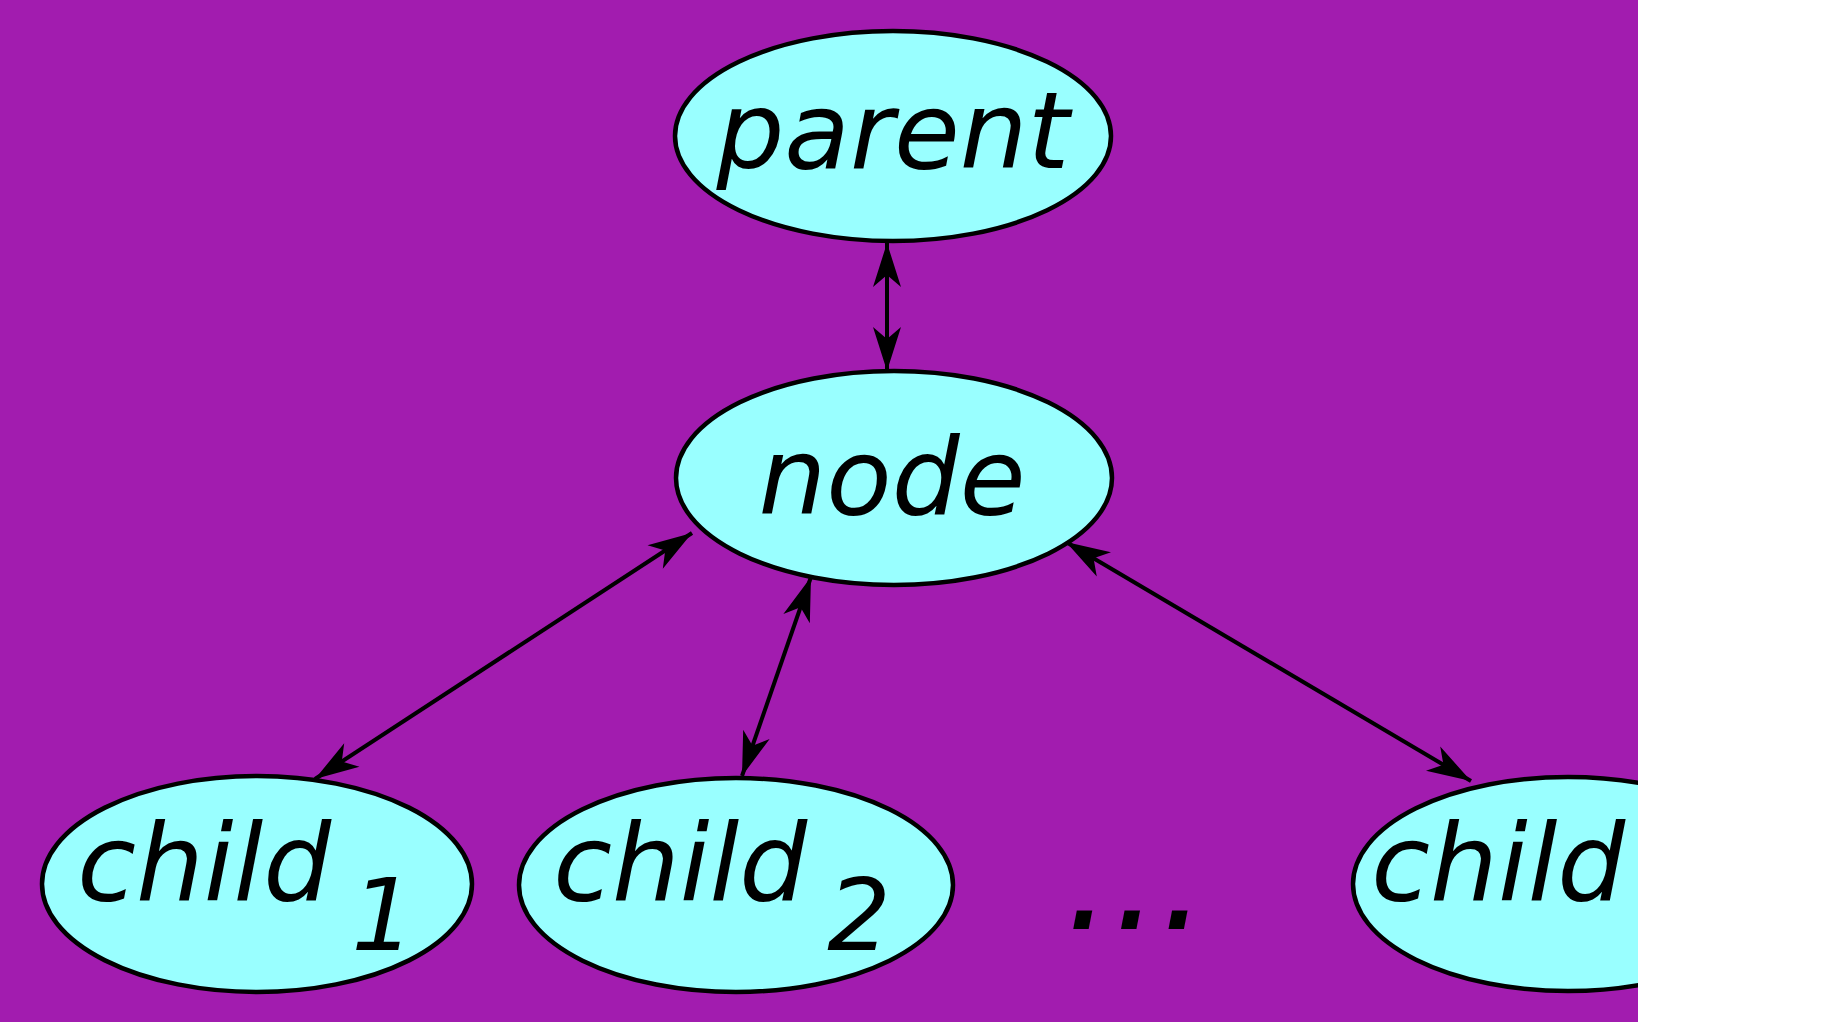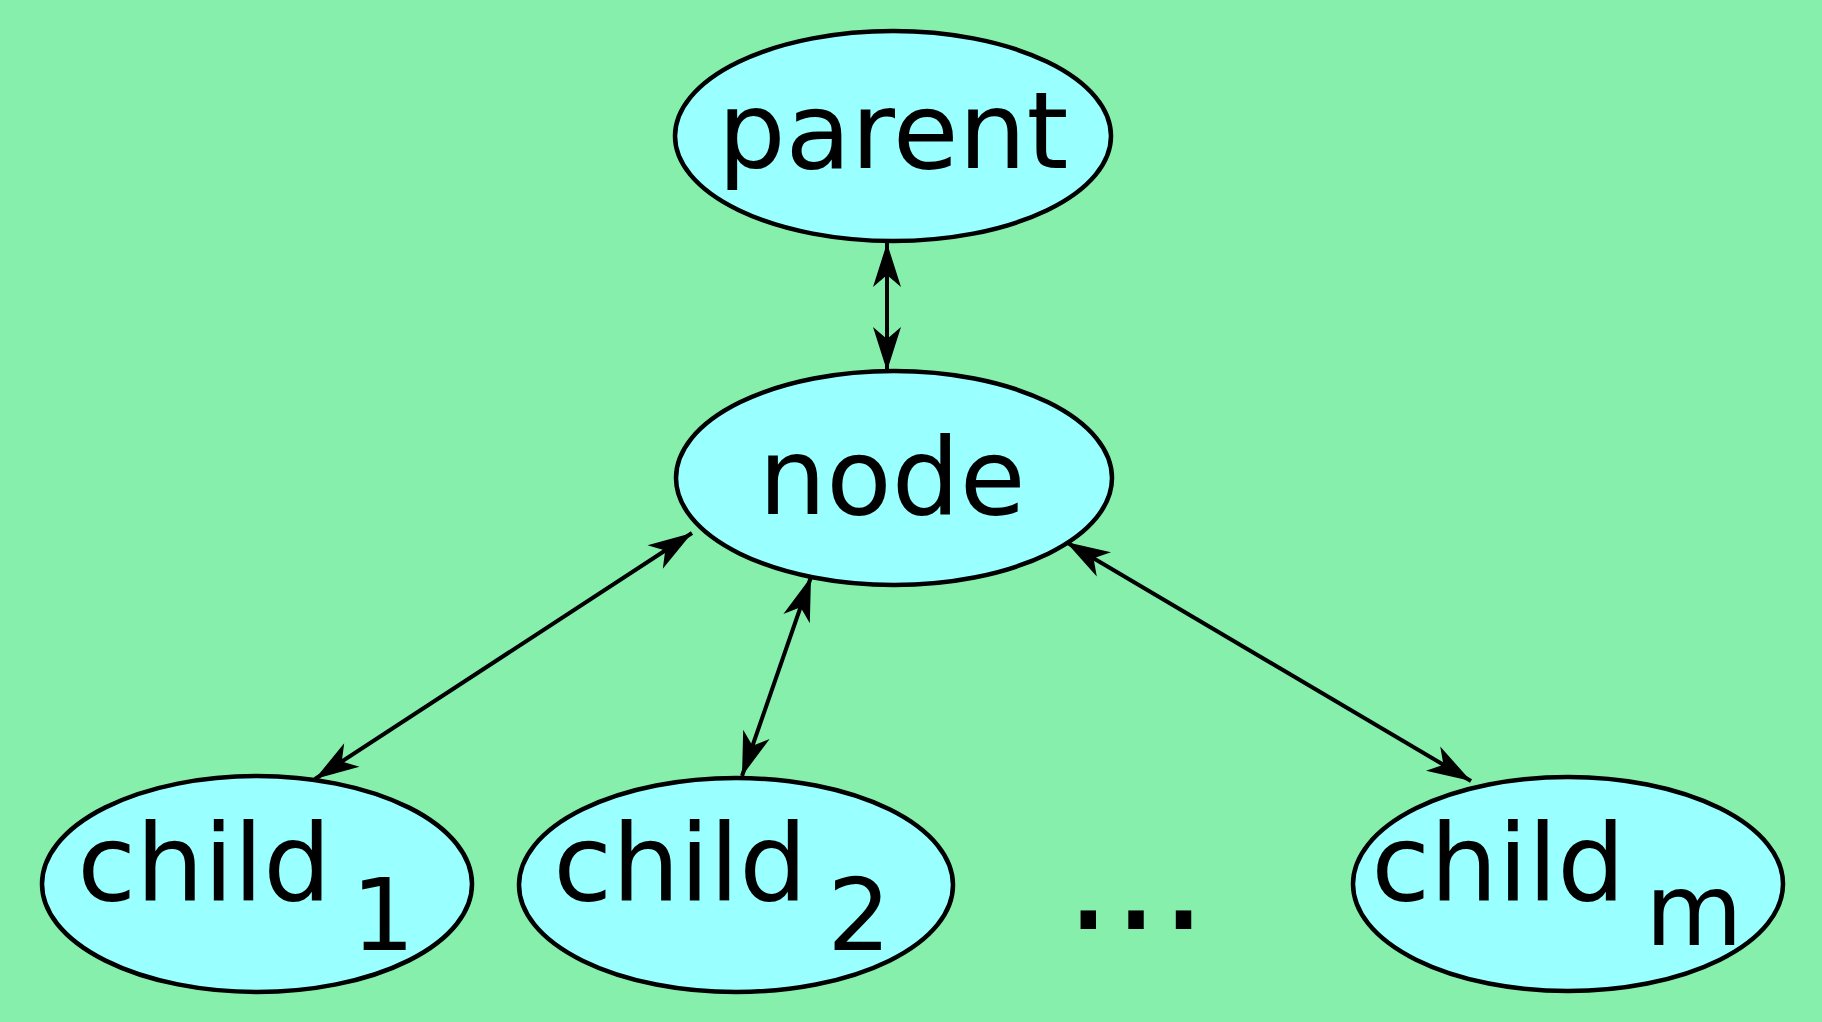--- a/index.html
+++ b/index.html
@@ -2,24 +2,25 @@
 <html><head>
 <meta charset="utf-8">
 <style>
   html, body {
     margin: 0;
     padding: 0;
     background: #ffffff;
   }
   .stage {
     position: relative;
-    width: 1822px;
+    width: 1638px;
     height: 1022px;
-    background: #86efac;
+    background: #a21caf;
     overflow: hidden;
+    font-style: italic;
   }
   svg { display: block; }
   .node-ellipse {
     stroke: #000000;
     stroke-width: 4.5;
   }
   .edge {
     stroke: #000000;
     stroke-width: 4;
     fill: none;

